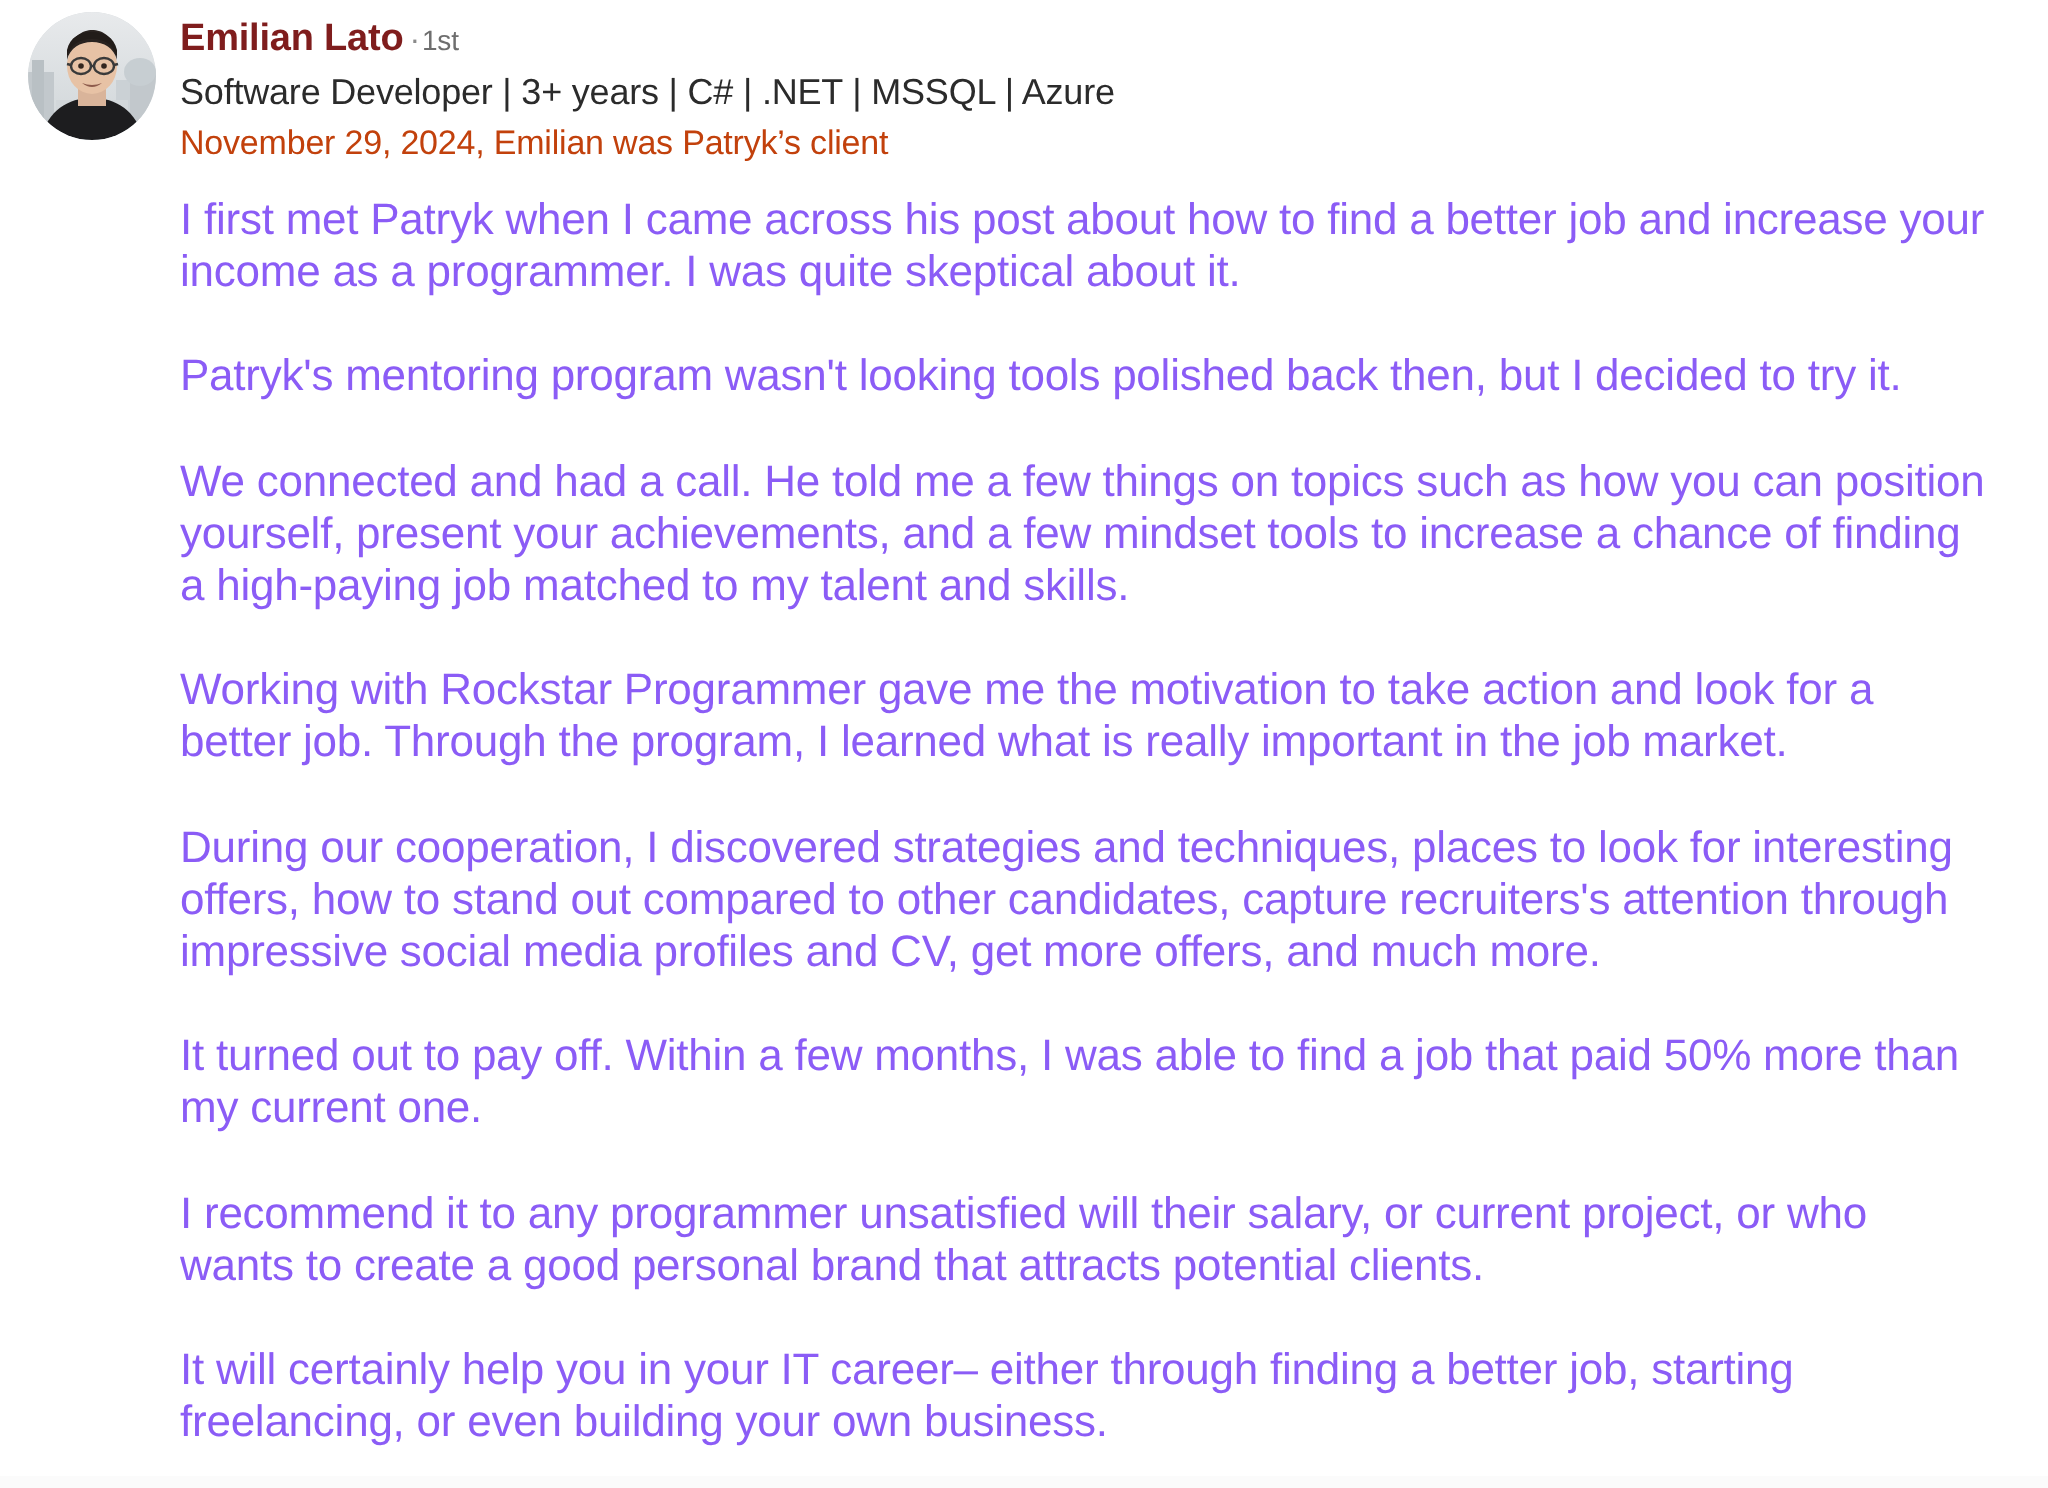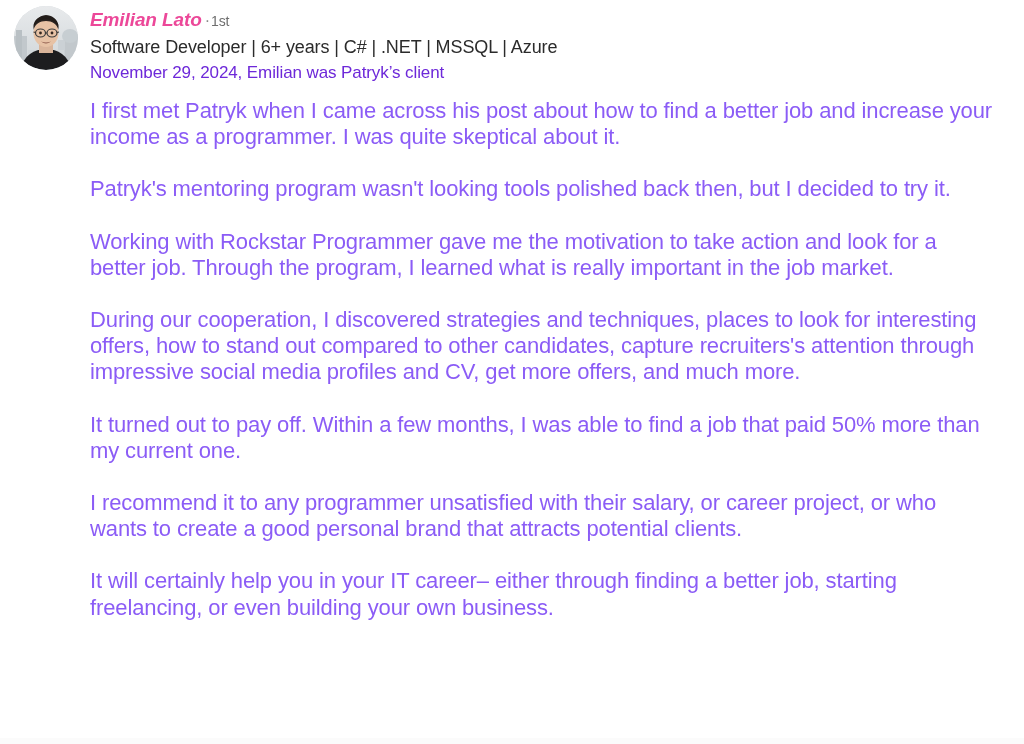--- a/index.html
+++ b/index.html
@@ -49,22 +49,21 @@
   }
 
   .name-line {
     font-size: 19px;
     line-height: 25px;
     letter-spacing: -0.1px;
     white-space: nowrap;
   }
   .name-text {
     font-weight: bold;
-    color: #ec4899;
-    font-style: italic;
+    color: #7f1d1d;
   }
   .degree-sep {
     color: #8a8a8a;
     font-weight: normal;
     font-size: 16px;
     padding: 0 1px 0 3px;
   }
   .degree-text {
     color: #6e6e6e;
     font-weight: normal;
@@ -75,21 +74,21 @@
     font-size: 18px;
     line-height: 26px;
     color: #2b2b2b;
     letter-spacing: -0.1px;
     white-space: nowrap;
   }
 
   .meta-line {
     font-size: 17px;
     line-height: 26px;
-    color: #6d28d9;
+    color: #c2410c;
     letter-spacing: -0.1px;
     white-space: nowrap;
   }
 
   
   .rec-body {
     padding: 12px 29px 0 90px;
   }
 
   .rec-paragraph {
@@ -162,31 +161,32 @@
 
           <path d="M27 35.5 Q32 39.5 37 35.5 Q32 37.5 27 35.5 Z" fill="#8e5b4c"></path>
         </g>
       </svg>
     </div>
 
     <div class="identity">
       <div class="name-line">
         <span class="name-text">Emilian Lato</span><span class="degree-sep">·</span><span class="degree-text">1st</span>
       </div>
-      <div class="headline-line">Software Developer | 6+ years | C# | .NET | MSSQL | Azure</div>
+      <div class="headline-line">Software Developer | 3+ years | C# | .NET | MSSQL | Azure</div>
       <div class="meta-line">November 29, 2024, Emilian was Patryk’s client</div>
     </div>
 
   </div>
 
   <div class="rec-body">
     <p class="rec-paragraph">I first met Patryk when I came across his post about how to find a better job and increase your income as a programmer. I was quite skeptical about it.</p>
     <p class="rec-paragraph">Patryk's mentoring program wasn't looking tools polished back then, but I decided to try it.</p>
+    <p class="rec-paragraph">We connected and had a call. He told me a few things on topics such as how you can position yourself, present your achievements, and a few mindset tools to increase a chance of finding a high-paying job matched to my talent and skills.</p>
     <p class="rec-paragraph">Working with Rockstar Programmer gave me the motivation to take action and look for a better job. Through the program, I learned what is really important in the job market.</p>
     <p class="rec-paragraph">During our cooperation, I discovered strategies and techniques, places to look for interesting offers, how to stand out compared to other candidates, capture recruiters's attention through impressive social media profiles and CV, get more offers, and much more.</p>
     <p class="rec-paragraph">It turned out to pay off. Within a few months, I was able to find a job that paid 50% more than my current one.</p>
-    <p class="rec-paragraph">I recommend it to any programmer unsatisfied with their salary, or career project, or who wants to create a good personal brand that attracts potential clients.</p>
+    <p class="rec-paragraph">I recommend it to any programmer unsatisfied will their salary, or current project, or who wants to create a good personal brand that attracts potential clients.</p>
     <p class="rec-paragraph">It will certainly help you in your IT career– either through finding a better job, starting freelancing, or even building your own business.</p>
   </div>
 
   <div class="bottom-edge"></div>
 
 </div>
 
 </body></html>

